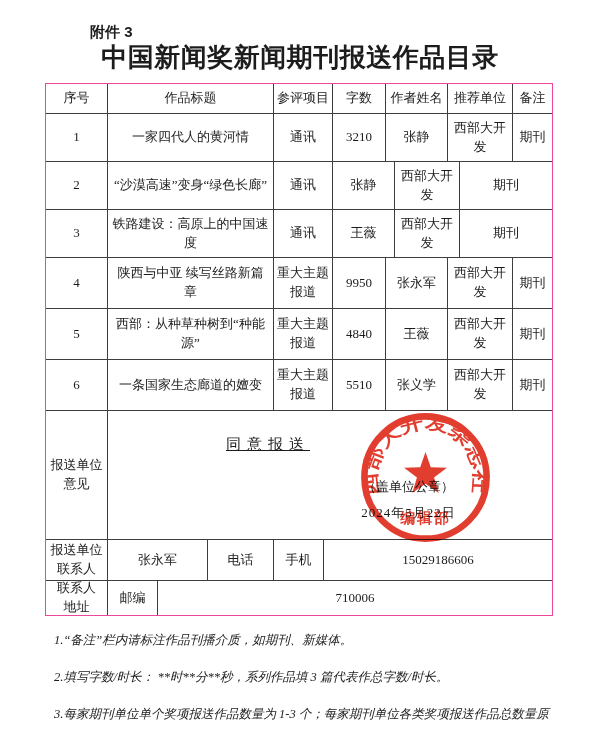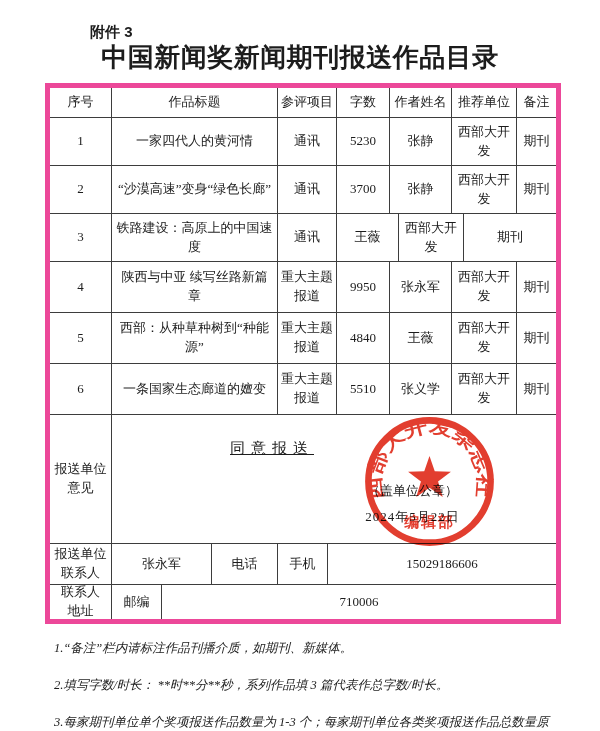--- a/index.html
+++ b/index.html
@@ -2,21 +2,21 @@
 <html><head>
 <meta charset="utf-8">
 <style>
   html,body{margin:0;padding:0;background:#ffffff;}
   body{width:600px;height:731px;overflow:hidden;color:#1c1c1c;
        font-family:"Liberation Serif","DejaVu Serif",serif;}
   .attachment{margin:22px 16px 0 90px;font-family:"Liberation Sans","DejaVu Sans",sans-serif;
        font-size:15px;font-weight:600;line-height:20px;}
   .doc-title{margin-top:0;text-align:center;font-family:"Liberation Sans","DejaVu Sans",sans-serif;
        font-size:26px;font-weight:700;line-height:30px;letter-spacing:0.5px;}
-  .tbl{margin:11px 0 0 45px;width:506px;border:5px solid #ec4899;font-size:13px;}
+  .tbl{margin:11px 0 0 45px;width:506px;border:1px solid #ec4899;font-size:13px;}
   .trow{display:flex;border-bottom:1px solid #3d3d3d;}
   .trow:last-child{border-bottom:none;}
   .cell{display:flex;align-items:center;justify-content:center;text-align:center;
         border-right:1px solid #3d3d3d;box-sizing:border-box;padding:2px 3px;line-height:1.45;}
   .cell:last-child{border-right:none;flex:1;}
   .preline{white-space:pre-line;}
   .h29{height:29px}.h47{height:47px}.h50{height:50px}.h128{height:128px}.h40{height:40px}.h34{height:34px}
   .w62{width:62px}.w166{width:166px}.w59{width:59px}.w53{width:53px}.w65{width:65px}
   .w100{width:100px}.w66{width:66px}.w94{width:94px}.w50{width:50px}.w260{width:260px}
   .opinion-body{display:block;position:relative;padding:0;}
@@ -43,31 +43,30 @@
     <div class="cell w53">字数</div>
     <div class="cell w62">作者姓名</div>
     <div class="cell w65">推荐单位</div>
     <div class="cell">备注</div>
   </div>
 
   <div class="trow h47">
     <div class="cell w62">1</div>
     <div class="cell w166">一家四代人的黄河情</div>
     <div class="cell w59 preline">通讯</div>
-    <div class="cell w53">5230</div>
+    <div class="cell w53">3210</div>
     <div class="cell w62">张静</div>
     <div class="cell w65">西部大开发</div>
     <div class="cell">期刊</div>
   </div>
 
   <div class="trow h47">
     <div class="cell w62">2</div>
     <div class="cell w166">“沙漠高速”变身“绿色长廊”</div>
     <div class="cell w59 preline">通讯</div>
-    <div class="cell w53">3700</div>
     <div class="cell w62">张静</div>
     <div class="cell w65">西部大开发</div>
     <div class="cell">期刊</div>
   </div>
 
   <div class="trow h47">
     <div class="cell w62">3</div>
     <div class="cell w166">铁路建设：高原上的中国速度</div>
     <div class="cell w59 preline">通讯</div>
     <div class="cell w62">王薇</div>

